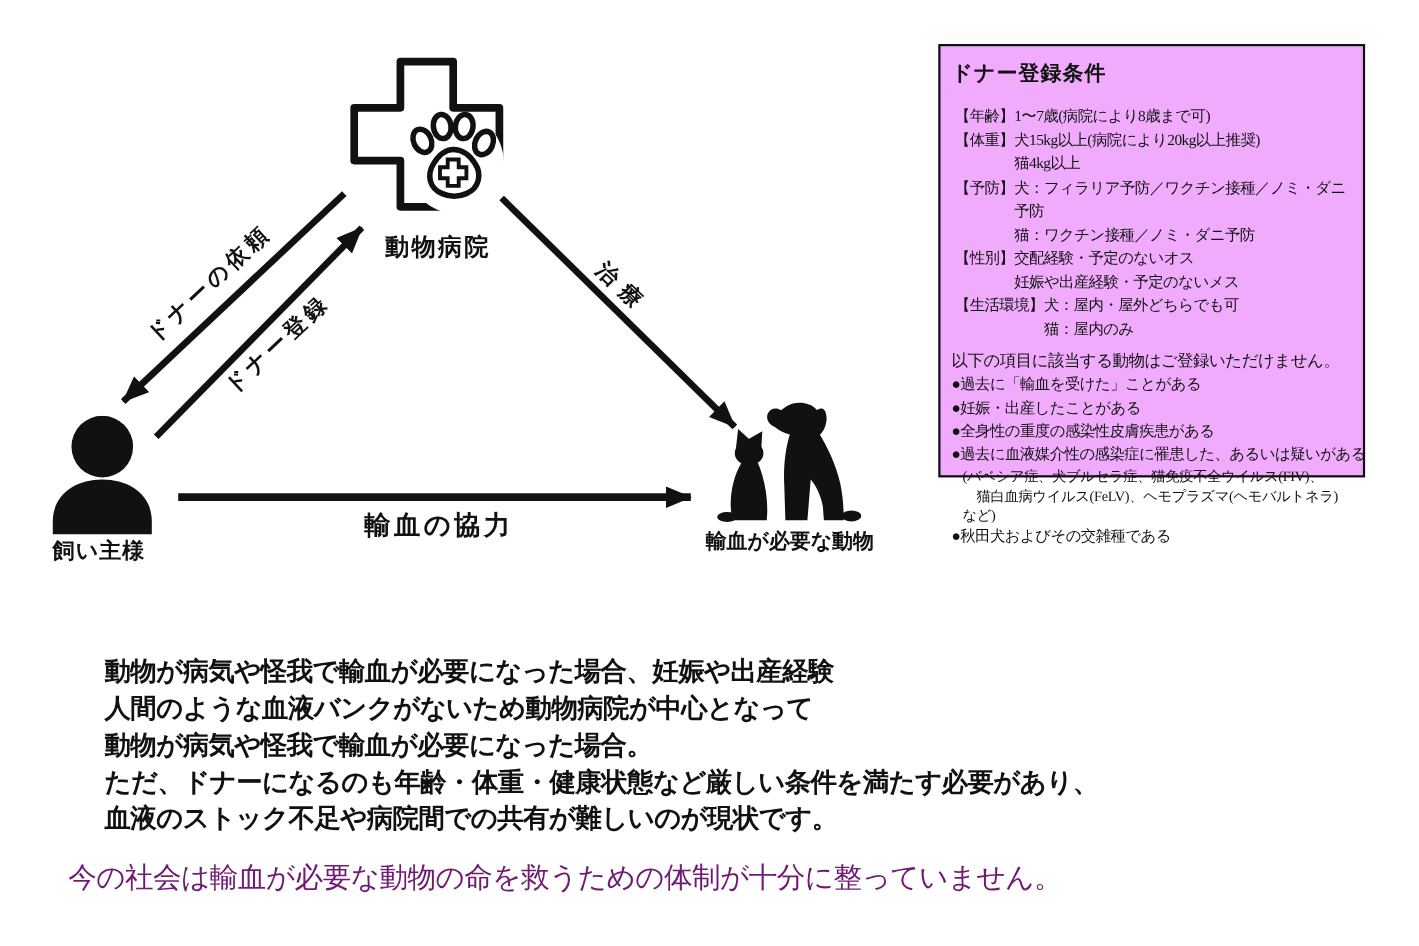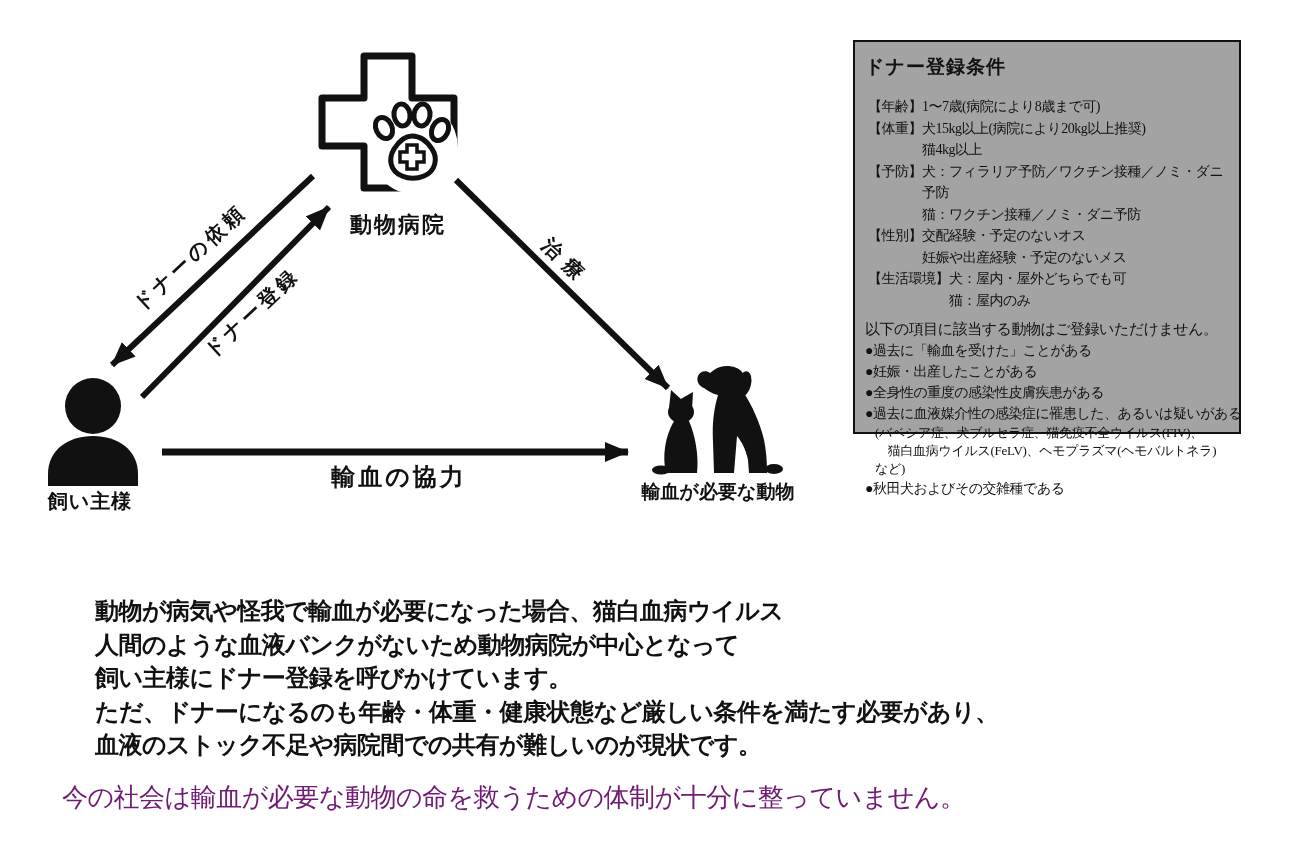--- a/index.html
+++ b/index.html
@@ -19,21 +19,21 @@
     transform:translate(-50%,-50%) rotate(-43deg); }
   #donor-registration-label { left:252px; top:313px; font-size:20px; letter-spacing:4px;
     transform:translate(-50%,-50%) rotate(-43deg); }
   #treatment-label { left:566px; top:262px; font-size:20px; letter-spacing:9px;
     transform:translate(-50%,-50%) rotate(44deg); }
   #cooperation-label { left:399px; top:477px; font-size:24px; letter-spacing:3px;
     transform:translate(-50%,-50%); }
 
   
   .cond-box { position:absolute; left:853px; top:40px; width:388px; height:394px;
-    border:2px solid #111; background:#a3a3a3; padding:12px 10px 8px 10px; }
+    border:2px solid #111; background:#f0abfc; padding:12px 10px 8px 10px; }
   .cond-title { font-size:19px; font-weight:700; letter-spacing:1px; margin-bottom:16px; }
   .cond-rows { margin-left:3px; }
   .cond-row { display:flex; font-size:14px; line-height:21.5px; letter-spacing:-0.5px;
     white-space:nowrap; }
   .cond-label { flex:0 0 auto; }
   .cond-value { white-space:pre-line; }
   .excl-section { margin-top:8px; }
   .excl-header { font-size:15px; line-height:21px; letter-spacing:-0.5px; white-space:nowrap; }
   .excl-item { font-size:14px; line-height:21px; letter-spacing:-0.5px; white-space:nowrap; }
   .excl-detail { font-size:13px; line-height:18px; padding-left:10px; white-space:pre-line;
@@ -148,22 +148,22 @@
       <div class="excl-item">●妊娠・出産したことがある</div>
       <div class="excl-item">●全身性の重度の感染性皮膚疾患がある</div>
       <div class="excl-item">●過去に血液媒介性の感染症に罹患した、あるいは疑いがある</div>
       <div class="excl-detail">(バベシア症、犬ブルセラ症、猫免疫不全ウイルス(FIV)、
 　猫白血病ウイルス(FeLV)、ヘモプラズマ(ヘモバルトネラ)など)</div>
       <div class="excl-item">●秋田犬およびその交雑種である</div>
     </div>
   </div>
 
   <div class="body-text">
-    <div>動物が病気や怪我で輸血が必要になった場合、猫白血病ウイルス</div>
+    <div>動物が病気や怪我で輸血が必要になった場合、妊娠や出産経験</div>
     <div>人間のような血液バンクがないため動物病院が中心となって</div>
-    <div>飼い主様にドナー登録を呼びかけています。</div>
+    <div>動物が病気や怪我で輸血が必要になった場合。</div>
     <div>ただ、ドナーになるのも年齢・体重・健康状態など厳しい条件を満たす必要があり、</div>
     <div>血液のストック不足や病院間での共有が難しいのが現状です。</div>
   </div>
 
   <div class="highlight" style="color: #701a75;">今の社会は輸血が必要な動物の命を救うための体制が十分に整っていません。</div>
 
 </div>
 
 </body></html>

